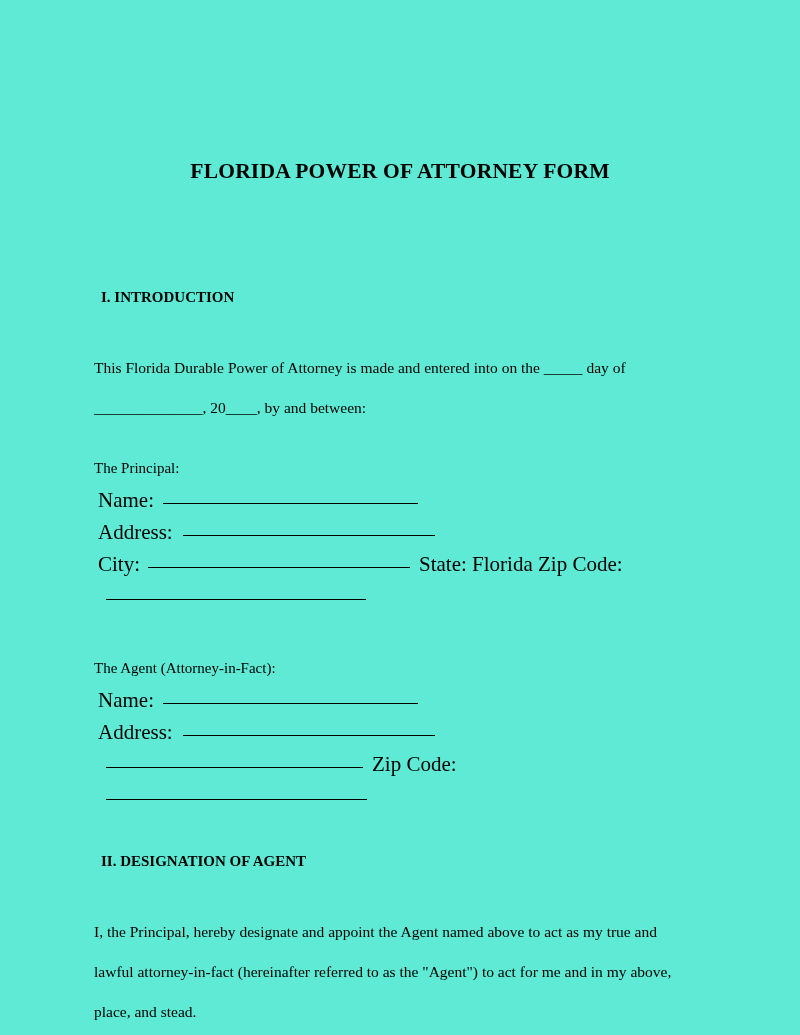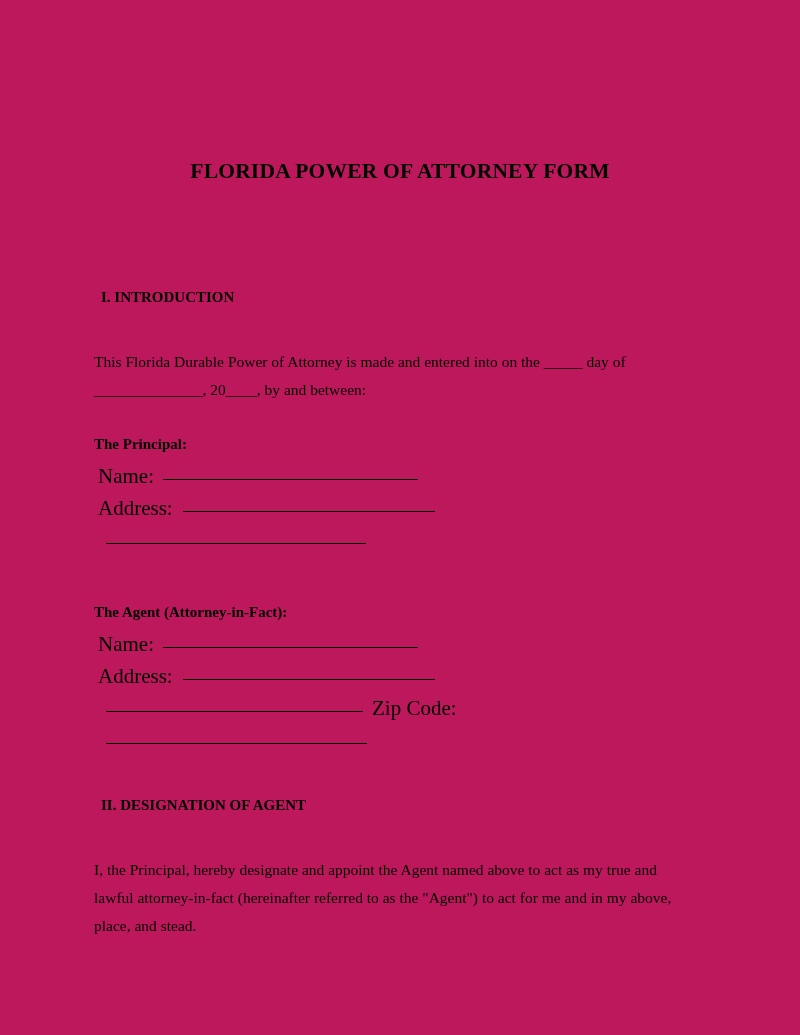--- a/index.html
+++ b/index.html
@@ -11,21 +11,21 @@
     width: 800px;
     height: 1035px;
     font-family: "Liberation Serif", "DejaVu Serif", serif;
     color: #000000;
     -webkit-font-smoothing: antialiased;
   }
   .page {
     position: relative;
     width: 800px;
     height: 1035px;
-    background: #be185d;
+    background: #5eead4;
     box-sizing: border-box;
   }
   .doc-title {
     position: absolute;
     top: 159px;
     left: 0;
     width: 800px;
     text-align: center;
     font-size: 21.5px;
     font-weight: bold;
@@ -38,26 +38,26 @@
     width: 590px;
   }
   .section-heading {
     font-size: 15px;
     font-weight: bold;
     line-height: 20px;
     margin: 7px;
   }
   .body-para {
     font-size: 15.5px;
-    line-height: 28px;
+    line-height: 40px;
     margin: 0;
   }
   .sub-heading {
     font-size: 15px;
-    font-weight: bold;
+    font-weight: normal;
     line-height: 28px;
     margin: 0;
   }
   .field-line {
     font-size: 21px;
     line-height: 28px;
     margin: 4px;
     white-space: nowrap;
   }
   .rule {
@@ -98,20 +98,23 @@
     <h3 class="sub-heading">The Principal:</h3>
 
     <p class="field-line">
       <span>Name:</span><span class="rule rule-name"></span>
     </p>
 
     <p class="field-line">
       <span>Address:</span><span class="rule rule-addr"></span>
     </p>
 
+    <p class="field-line">
+      <span>City:</span><span class="rule rule-city"></span><span class="gap-after-rule"></span><span>State: Florida Zip Code:</span>
+    </p>
 
     <p class="field-line">
       <span class="rule rule-wrap"></span>
     </p>
 
     <div class="spacer-40"></div>
 
     <h3 class="sub-heading">The Agent (Attorney-in-Fact):</h3>
 
     <p class="field-line">

